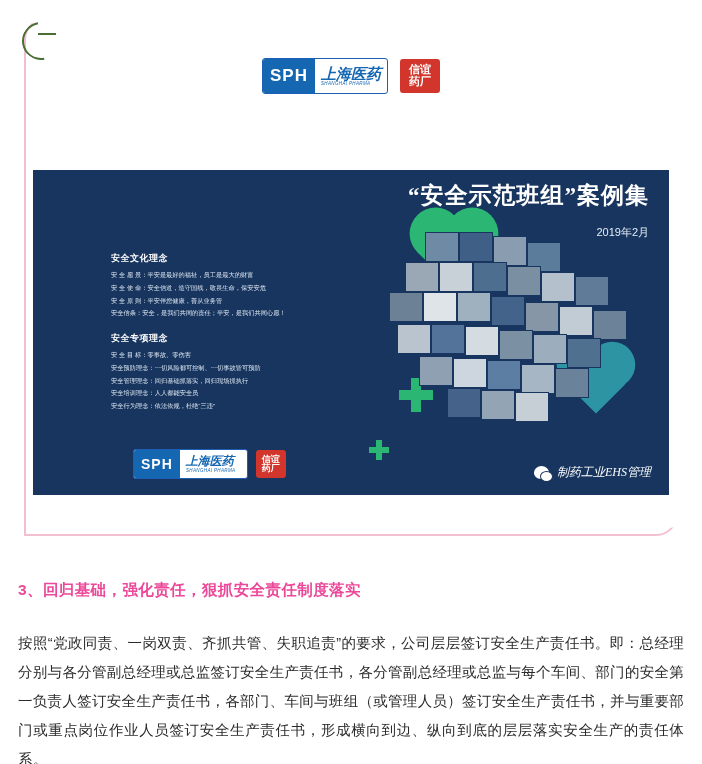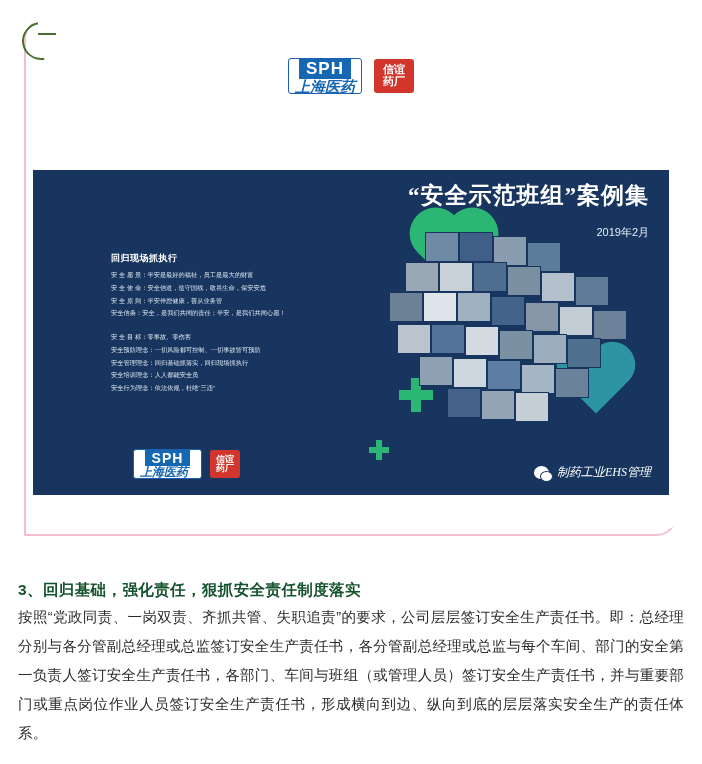--- a/index.html
+++ b/index.html
@@ -74,21 +74,20 @@
     gap: 12px;
   }
   .sph-logo {
     display: flex;
     align-items: center;
     background: #ffffff;
     border: 1px solid #1a5fb4;
     border-radius: 3px;
     overflow: hidden;
     height: 34px;
-    flex-direction: column;
   }
   .sph-mark {
     background: #1667b1;
     color: #ffffff;
     font-weight: bold;
     font-size: 17px;
     letter-spacing: 1px;
     padding: 0 7px;
     height: 34px;
     display: flex;
@@ -305,24 +304,24 @@
   
   .article {
     position: absolute;
     left: 0;
     top: 560px;
     width: 702px;
     padding: 0 18px;
     box-sizing: border-box;
   }
   .section-heading {
-    color: #14532d;
+    color: #ec4899;
     font-size: 15.5px;
     font-weight: bold;
-    margin: 20px 0 2px 0;
+    margin: 20px 0 28px 0;
     letter-spacing: 0.4px;
   }
   .body-text {
     color: #2b2b2b;
     font-size: 14.5px;
     line-height: 2.0;
     text-align: justify;
     margin: 0;
     letter-spacing: 0.2px;
   }
@@ -353,27 +352,28 @@
 
   <div class="slide">
     <div class="slide-topbar"></div>
 
     <div class="slide-head">
       <div class="slide-title">“安全示范班组”案例集</div>
       <div class="slide-date">2019年2月</div>
     </div>
 
     <div class="principles">
-      <h4>回归现场抓执行</h4>
+      <h4>安全文化理念</h4>
       <p>安 全 愿 景：平安是最好的福祉，员工是最大的财富</p>
       <p>安 全 使 命：安全信道，造守国线，敬畏生命，保安安危</p>
       <p>安 全 原 则：平安伴您健康，善从业务管</p>
       <p>安全信条：安全，是我们共同的责任；平安，是我们共同心愿！</p>
 
       <div class="block2">
+        <h4>安全专项理念</h4>
         <p>安 全 目 标：零事故、零伤害</p>
         <p>安全预防理念：一切风险都可控制、一切事故皆可预防</p>
         <p>安全管理理念：回归基础抓落实，回归现场抓执行</p>
         <p>安全培训理念：人人都能安全员</p>
         <p>安全行为理念：依法依规，杜绝“三违”</p>
       </div>
     </div>
 
     <div class="heart-green"></div>
     <div class="heart-teal"></div>

